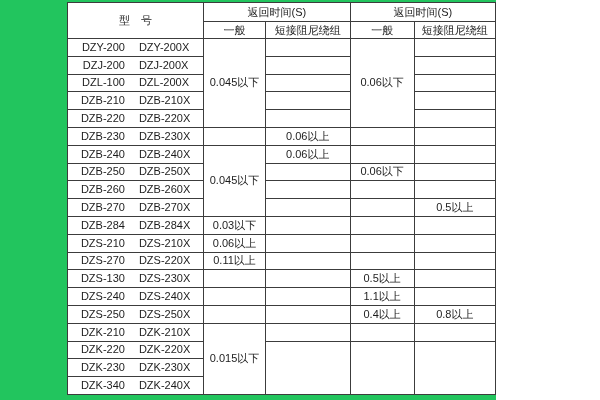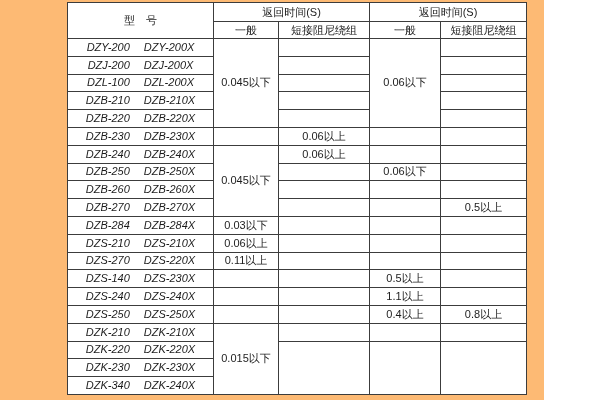--- a/index.html
+++ b/index.html
@@ -3,21 +3,21 @@
 <meta charset="utf-8">
 <style>
   html, body {
     margin: 0; padding: 0;
     width: 600px; height: 400px;
     background: #ffffff;
     overflow: hidden;
     font-family: "Liberation Sans", "DejaVu Sans", sans-serif;
     color: #1c1c1c;
   }
-  .page { position: relative; width: 544px; height: 400px; background: #fdba74; }
+  .page { position: relative; width: 496px; height: 400px; background: #22c55e; }
   table.spec {
     position: absolute;
     left: 67px; top: 2px;
     border-collapse: collapse;
     table-layout: fixed;
   }
   .spec th, .spec td {
     border: 1px solid #3c3c3c;
     text-align: center;
     vertical-align: middle;
@@ -25,21 +25,21 @@
     font-size: 11px;
     line-height: 1;
     padding: 0 2px;
     white-space: nowrap;
     overflow: hidden;
     background: #fff;
   }
   .spec thead tr.h1 { height: 19px; }
   .spec thead tr.h2 { height: 17px; }
   .spec tbody tr { height: 17.8px; }
-  .model-cell span { display: inline-block; font-style: italic; }
+  .model-cell span { display: inline-block; }
   .model-cell span.m1 { margin-right: 14px; }
 </style>
 </head>
 <body>
 
 <div class="page">
   <table class="spec">
     <colgroup>
       <col style="width:146px">
       <col style="width:65px">
@@ -135,21 +135,21 @@
           <td></td>
         </tr>
         <tr>
           <td class="model-cell"><span class="m1">DZS-270</span><span>DZS-220X</span></td>
           <td>0.11以上</td>
           <td></td>
           <td></td>
           <td></td>
         </tr>
         <tr>
-          <td class="model-cell"><span class="m1">DZS-140</span><span>DZS-230X</span></td>
+          <td class="model-cell"><span class="m1">DZS-130</span><span>DZS-230X</span></td>
           <td></td>
           <td></td>
           <td>0.5以上</td>
           <td></td>
         </tr>
         <tr>
           <td class="model-cell"><span class="m1">DZS-240</span><span>DZS-240X</span></td>
           <td></td>
           <td></td>
           <td>1.1以上</td>

